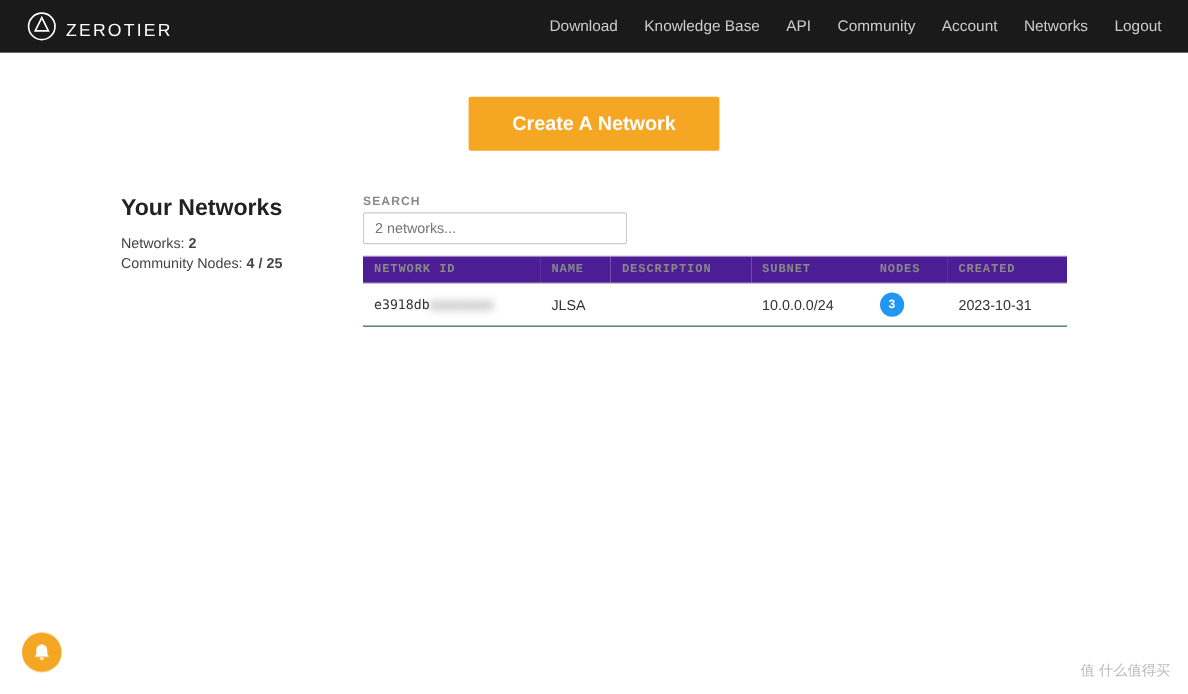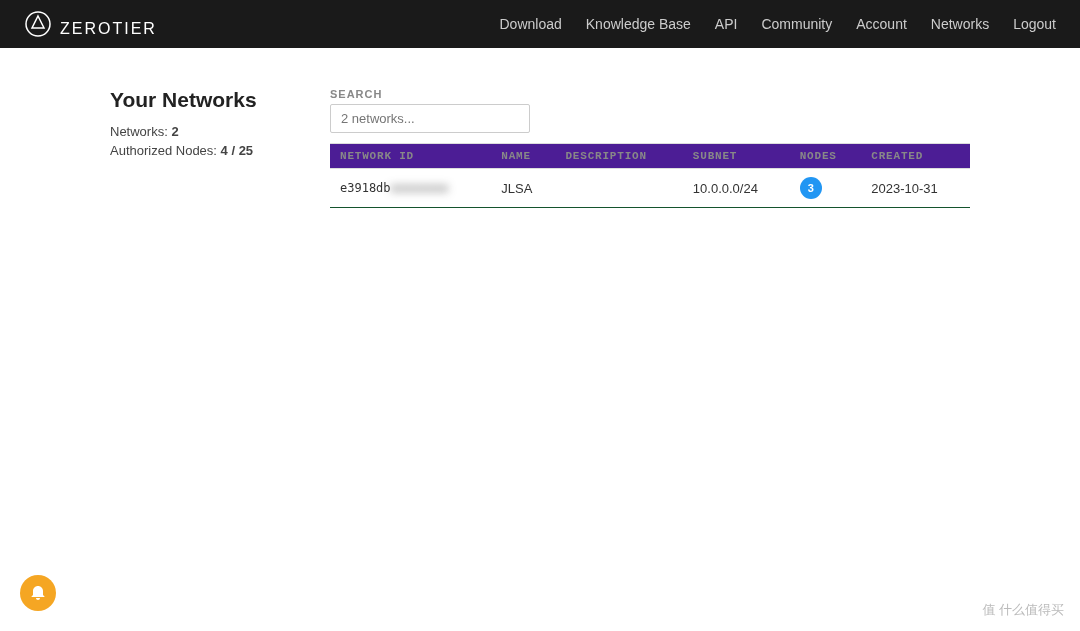--- a/index.html
+++ b/index.html
@@ -99,21 +99,21 @@
       flex: 1;
     }
     .search-label {
       font-size: 11px;
       font-weight: 600;
       color: #888;
       letter-spacing: 1px;
       margin-bottom: 4px;
     }
     .search-input {
-      width: 200px;
+      width: 240px;
       padding: 6px 10px;
       border: 1px solid #ccc;
       border-radius: 2px;
       font-size: 13px;
       color: #666;
       margin-bottom: 10px;
       outline: none;
     }
 
     
@@ -205,31 +205,34 @@
     <li><a>API</a></li>
     <li><a>Community</a></li>
     <li><a>Account</a></li>
     <li><a>Networks</a></li>
     <li><a>Logout</a></li>
   </ul>
 </nav>
 
 <div class="main">
 
+  <div class="create-btn-wrap">
+    <button class="create-btn">Create A Network</button>
+  </div>
 
   <div class="content-wrap">
 
     <div class="sidebar">
       <div class="sidebar-title">Your Networks</div>
       <div class="sidebar-stat">
         <span>Networks:</span>
         <strong>2</strong>
       </div>
       <div class="sidebar-stat">
-        <span>Authorized Nodes:</span>
+        <span>Community Nodes:</span>
         <strong>4 / 25</strong>
       </div>
     </div>
 
     <div class="networks-section">
       <div class="search-label">SEARCH</div>
       <input class="search-input" type="text" placeholder="2 networks..." style="">
 
       <table class="networks-table">
         <thead>

